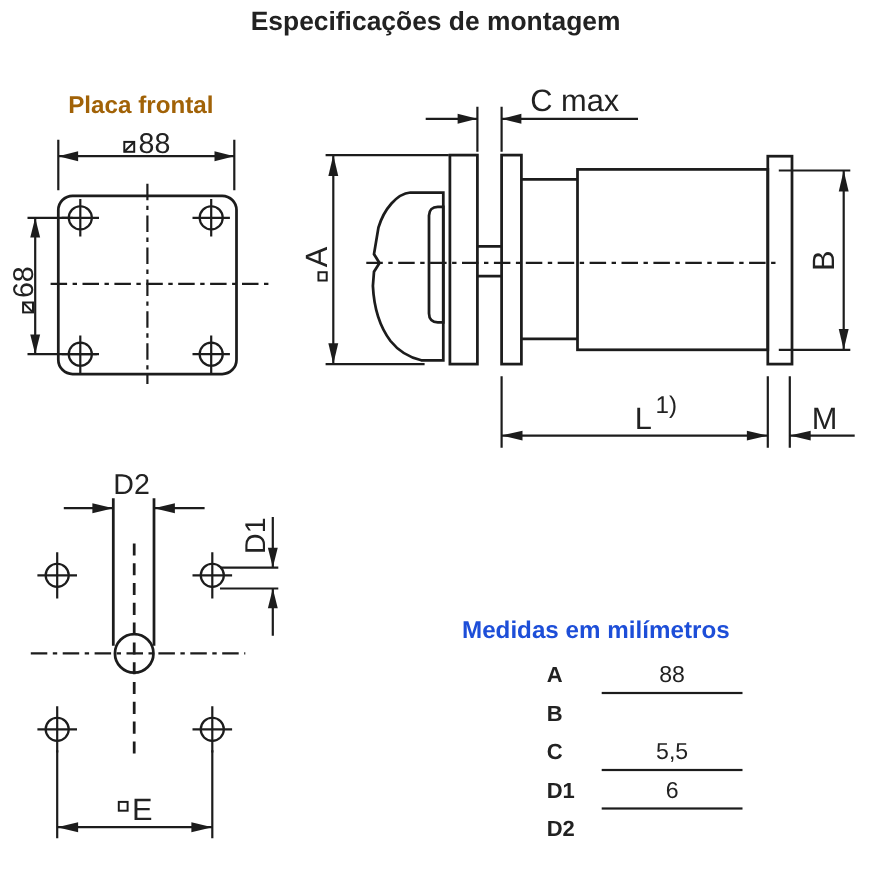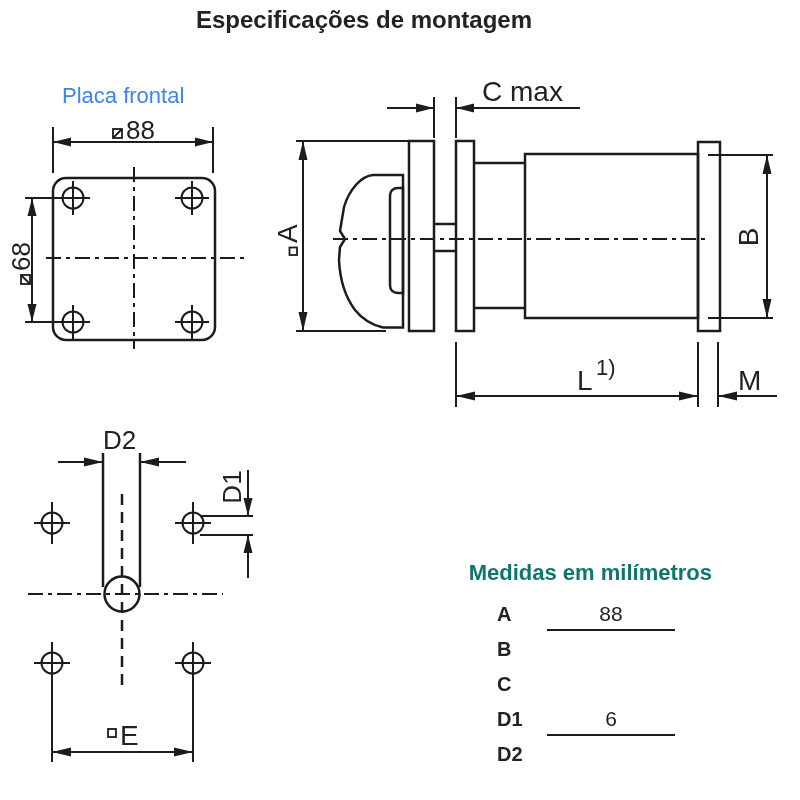--- a/index.html
+++ b/index.html
@@ -3,30 +3,30 @@
 <meta charset="utf-8">
 <style>
   html,body{margin:0;padding:0;}
   body{
     width:800px;height:800px;background:#ffffff;
     font-family:"Liberation Sans","DejaVu Sans",sans-serif;
     color:#222222;position:relative;overflow:hidden;
   }
   .abs{position:absolute;}
   .page-title{
-    left:164px;top:6px;width:400px;text-align:center;
+    left:196px;top:6px;width:400px;text-align:center;
     font-size:24px;font-weight:bold;color:#222;
   }
   .section-heading{
-    left:62px;top:83px;font-size:22px;font-weight:normal;color:#3b82f6;
+    left:62px;top:83px;font-size:22px;font-weight:bold;color:#a16207;
   }
   .drawing-svg{left:0;top:0;width:800px;height:800px;}
   .measures-heading{
-    left:420px;top:560px;width:292px;text-align:right;
-    font-size:22px;font-weight:bold;color:#0f766e;
+    left:420px;top:560px;width:292px;text-align:left;
+    font-size:22px;font-weight:bold;color:#1d4ed8;
   }
   .mtable{left:497px;top:596px;width:178px;}
   .mrow{display:flex;height:35px;align-items:stretch;}
   .mlabel{
     width:50px;font-weight:bold;font-size:20px;color:#222;
     display:flex;align-items:flex-end;padding-bottom:5px;box-sizing:border-box;
   }
   .mvalue{
     flex:1;text-align:center;font-size:21px;color:#222;
     border-bottom:2px solid #1c1c1c;
@@ -215,20 +215,21 @@
 <div class="abs mtable">
   <div class="mrow">
     <div class="mlabel">A</div>
     <div class="mvalue">88</div>
   </div>
   <div class="mrow">
     <div class="mlabel">B</div>
   </div>
   <div class="mrow">
     <div class="mlabel">C</div>
+    <div class="mvalue">5,5</div>
   </div>
   <div class="mrow">
     <div class="mlabel">D1</div>
     <div class="mvalue">6</div>
   </div>
   <div class="mrow">
     <div class="mlabel">D2</div>
   </div>
 </div>
 

